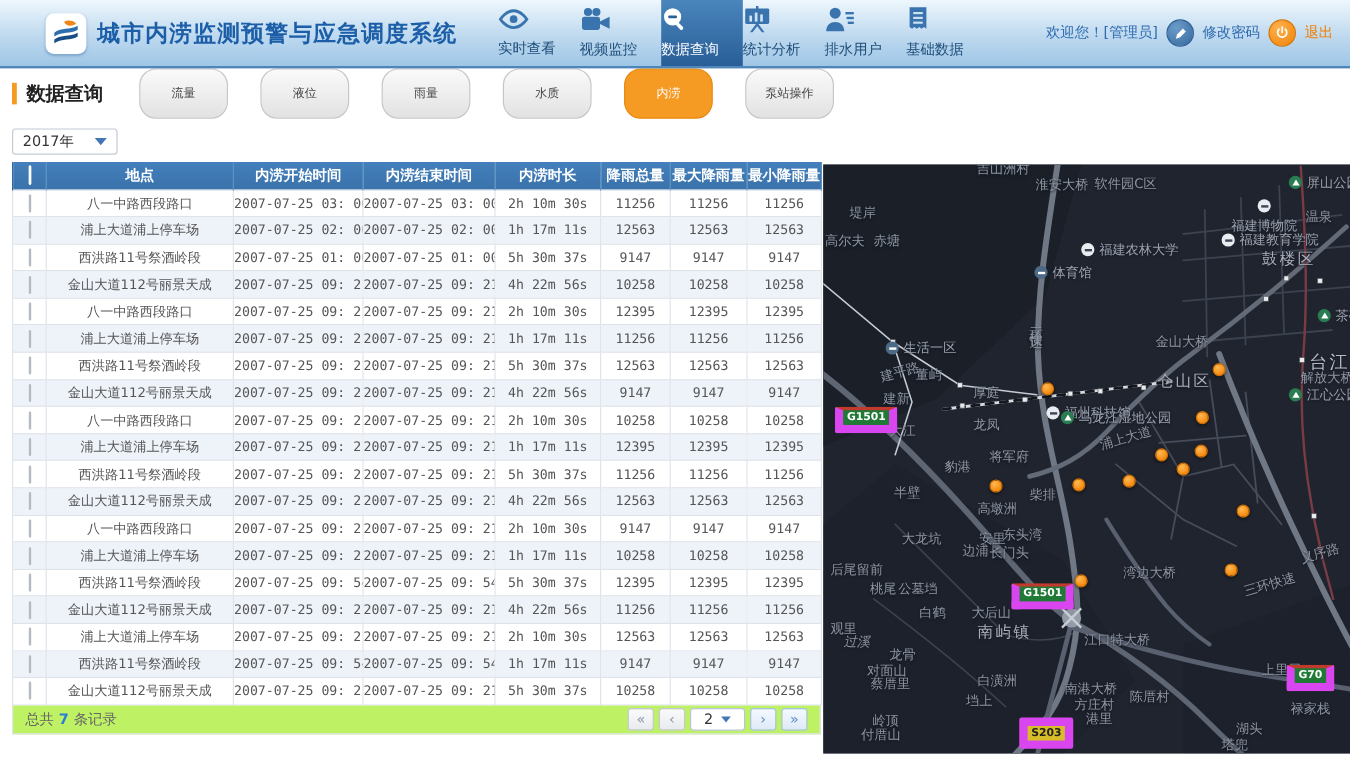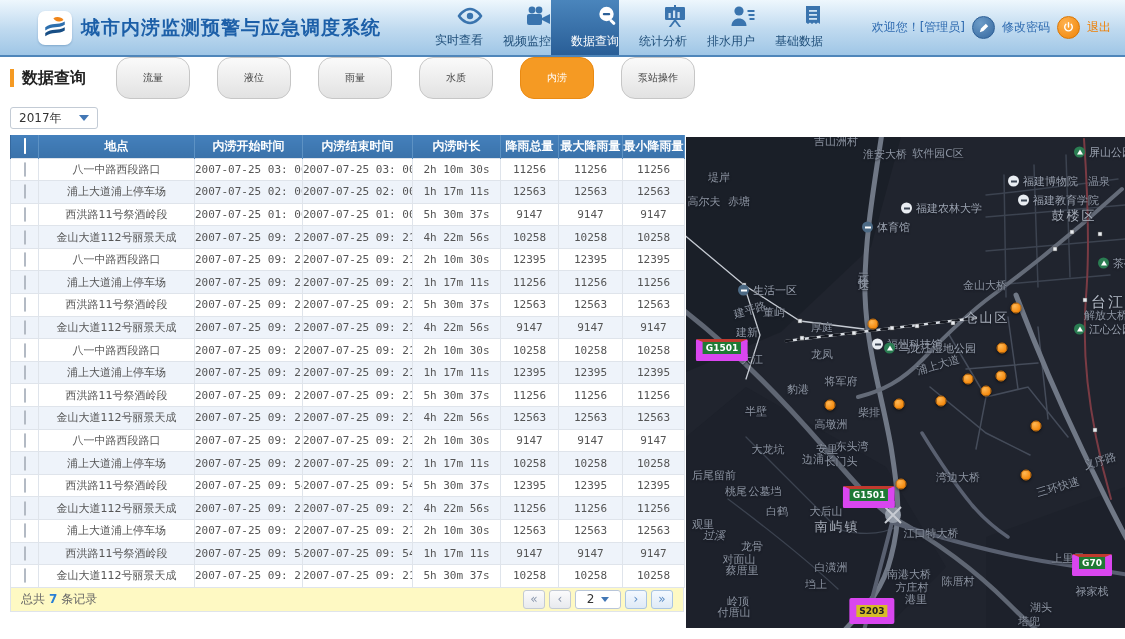--- a/index.html
+++ b/index.html
@@ -8,21 +8,21 @@
 
   
   .topbar{height:57px;display:flex;align-items:stretch;position:relative;
           background:linear-gradient(#eef7fd,#bed9ef 55%,#9fc6e6);
           border-bottom:2px solid #4f86ba}
   .brand{display:flex;align-items:center;gap:9px;padding-left:38px}
   .logo{width:34px;height:34px;background:#fff;border-radius:7px;display:flex;
         align-items:center;justify-content:center;box-shadow:0 1px 2px rgba(0,60,120,.25)}
   .app-title{font-size:19px;font-weight:bold;color:#1c5fa8;letter-spacing:1px}
   .mainnav{display:flex;margin-left:34px}
-  .nav-item{width:68px;display:flex;flex-direction:column;align-items:flex-end;
+  .nav-item{width:68px;display:flex;flex-direction:column;align-items:flex-start;
             justify-content:center;gap:3px;cursor:pointer;color:#3a74ae}
   .nav-item .lbl{font-size:12px;color:#1f4e79}
   .nav-item.active{background:linear-gradient(#4a85bc,#295e97)}
   .nav-item.active .lbl{color:#fff}
   .nav-item.active{color:#fff}
   .nav-item svg .cut{fill:#cfe2f2}
   .nav-item.active svg .cut{fill:#2b5f98}
   .userarea{margin-left:auto;display:flex;align-items:center;gap:7px;padding-right:14px}
   .welcome{color:#2f6bb0}
   .round-btn{width:23px;height:23px;border-radius:50%;display:flex;align-items:center;
@@ -55,21 +55,21 @@
   table{border-collapse:collapse;width:674px;table-layout:fixed;font-size:11px}
   thead th{background:linear-gradient(#4480bc,#3a72aa);color:#fff;font-weight:bold;font-size:12px;
            height:23px;border-right:1px solid #5d92c4;border-left:1px solid #35689e}
   tbody td{height:22.6px;border:1px solid #dfe4eb;text-align:center;color:#555;overflow:hidden;white-space:nowrap}
   tbody tr:nth-child(even){background:#eef3fa}
   tbody tr:nth-child(odd){background:#fff}
   .mono{font-family:"DejaVu Sans Mono","Liberation Mono",monospace;font-size:11px;color:#555}
   .cb{width:12px;height:12px;border:1px solid #b3bac4;background:#fff;border-radius:2px;margin:0 auto;cursor:pointer}
   .cb.all{background:#fff;border:1px solid #fff}
 
-  .tfoot{height:24px;background:#fef9c3;border:1px solid #dfe4eb;border-top:none;display:flex;
+  .tfoot{height:24px;background:#bef264;border:1px solid #dfe4eb;border-top:none;display:flex;
          align-items:center;padding:0 10px;color:#666}
   .count{color:#2a7fd4;font-weight:bold;margin:0 4px}
   .pager{margin-left:auto;display:flex;gap:4px;align-items:center}
   .pbtn{width:22px;height:19px;border:1px solid #c3cad4;border-radius:3px;color:#8a97ad;
         background:linear-gradient(#fbfbfc,#e8eaee);display:flex;align-items:center;
         justify-content:center;font-size:12px;cursor:pointer;line-height:1}
   .pbtn.blue{border-color:#a9c4e2;color:#5b8cc4;background:linear-gradient(#f4f9ff,#dfeaf7)}
   .psel{width:46px;height:19px;border:1px solid #b9c6da;border-radius:3px;background:#fff;
         display:flex;align-items:center;justify-content:center;gap:7px;color:#333;cursor:pointer}
   .psel .caret{border-top-width:5px;border-left-width:4px;border-right-width:4px}
@@ -573,21 +573,21 @@
         <span class="map-label " style="left: 355px; top: 470px;">湖头</span>
         <span class="map-label " style="left: 343px; top: 484px;">塔兜</span>
       </div>
     <div>
         <span class="poi green" style="left: 388px; top: 15px;">
           <span class="dot">
             <span class="glyph-tree"></span>
           </span>
           <span>屏山公园</span>
         </span>
-        <span class="poi lite" style="left: 322px; top: 44px;">
+        <span class="poi lite" style="left: 340px; top: 44px; flex-direction: column;">
           <span class="dot">
             <span class="glyph-bar"></span>
           </span>
           <span>福建博物院</span>
         </span>
         <span class="poi lite" style="left: 332px; top: 63px;">
           <span class="dot">
             <span class="glyph-bar"></span>
           </span>
           <span>福建教育学院</span>

